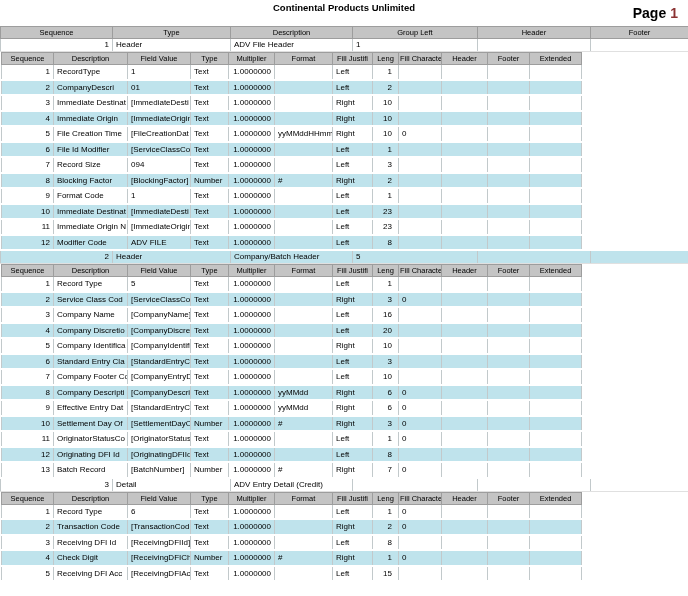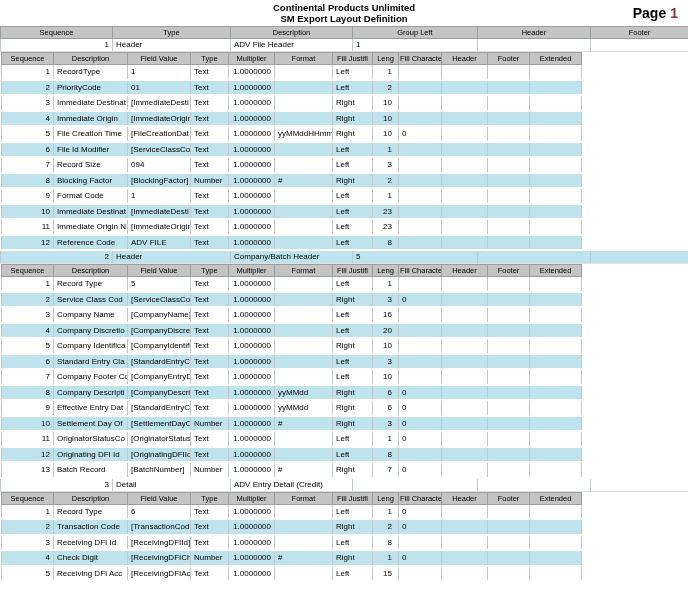--- a/index.html
+++ b/index.html
@@ -40,21 +40,20 @@
   .al { text-align:left; }
   .leng { padding-right:6px; }
 </style>
 </head>
 <body>
 
 <div class="report">
 
   <div class="title-block">
     <div class="title-line">Continental Products Unlimited</div>
-    <div class="title-line">SM Export Layout Definition</div>
   </div>
   <div class="page-indicator">
     <span>Page</span><span class="page-num">1</span>
   </div>
 
   <table class="outer">
     <colgroup>
         <col style="width:112px">
         <col style="width:118px">
         <col style="width:122px">
@@ -135,21 +134,21 @@
           <td class="al"></td>
           <td class="al">Left</td>
           <td class="ar leng">1</td>
           <td class="al"></td>
           <td class="al"></td>
           <td class="al"></td>
           <td class="al"></td>
         </tr>
         <tr>
           <td class="ar">2</td>
-          <td class="al">PriorityCode</td>
+          <td class="al">CompanyDescri</td>
           <td class="al">01</td>
           <td class="al">Text</td>
           <td class="ar">1.0000000</td>
           <td class="al"></td>
           <td class="al">Left</td>
           <td class="ar leng">2</td>
           <td class="al"></td>
           <td class="al"></td>
           <td class="al"></td>
           <td class="al"></td>
@@ -275,21 +274,21 @@
           <td class="al"></td>
           <td class="al">Left</td>
           <td class="ar leng">23</td>
           <td class="al"></td>
           <td class="al"></td>
           <td class="al"></td>
           <td class="al"></td>
         </tr>
         <tr>
           <td class="ar">12</td>
-          <td class="al">Reference Code</td>
+          <td class="al">Modifier Code</td>
           <td class="al">ADV FILE</td>
           <td class="al">Text</td>
           <td class="ar">1.0000000</td>
           <td class="al"></td>
           <td class="al">Left</td>
           <td class="ar leng">8</td>
           <td class="al"></td>
           <td class="al"></td>
           <td class="al"></td>
           <td class="al"></td>

